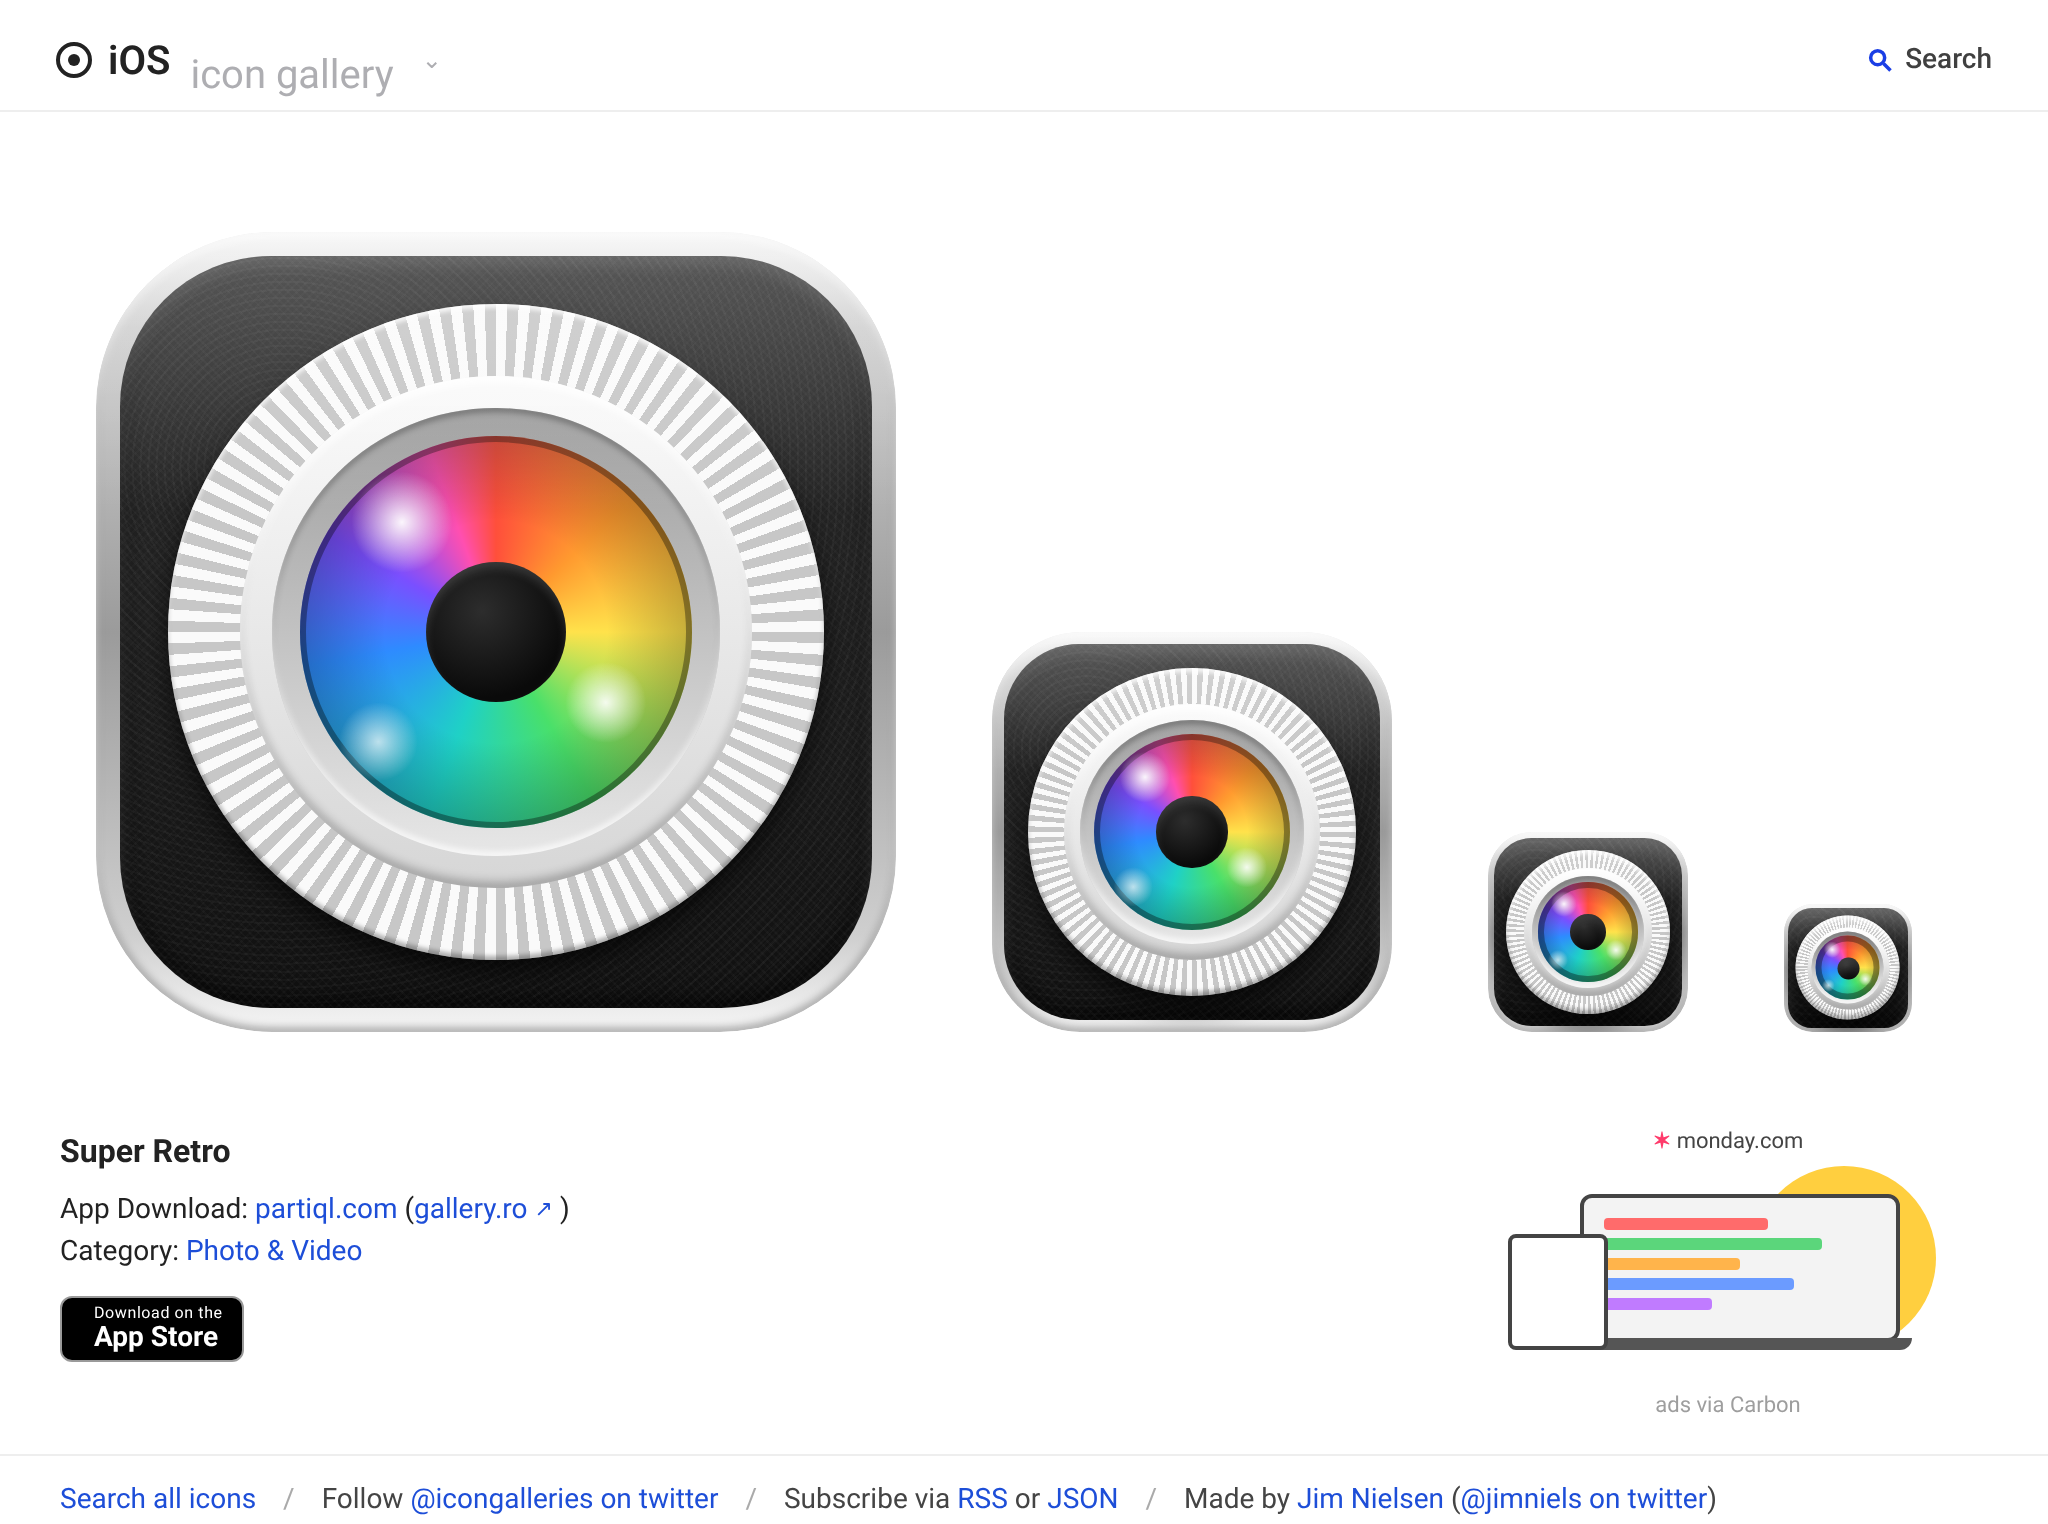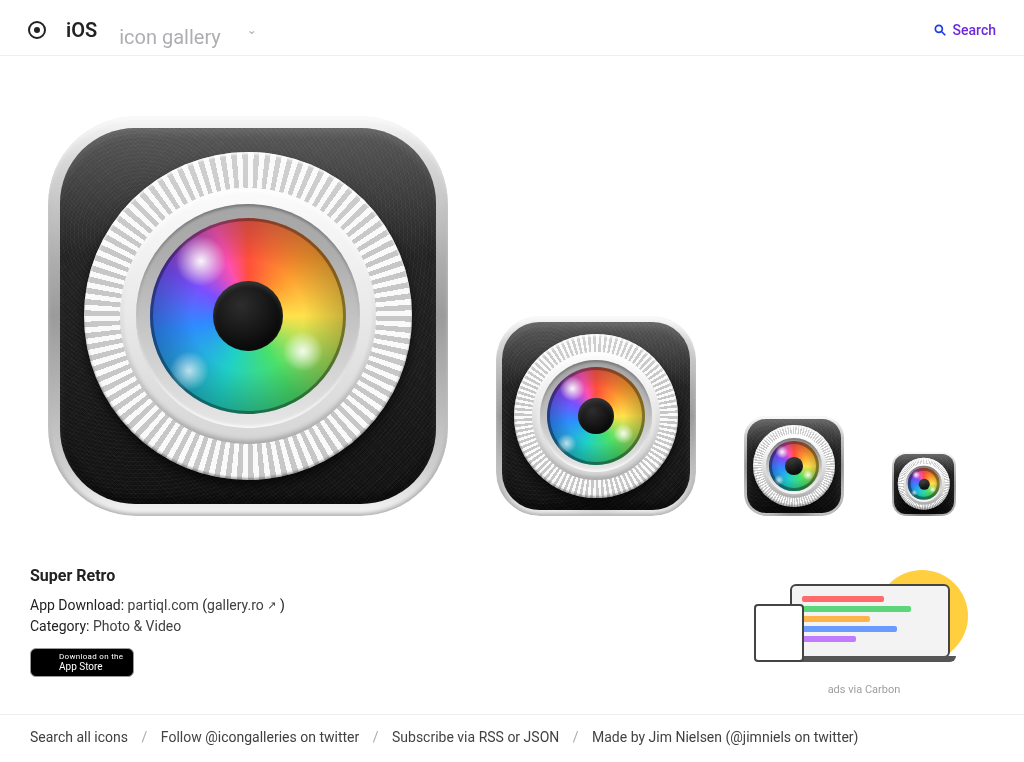--- a/index.html
+++ b/index.html
@@ -1,36 +1,36 @@
 <!DOCTYPE html>
 <html><head>
 <meta charset="utf-8">
 <style>
   * { box-sizing: border-box; margin: 0; padding: 0; }
   html, body { width: 1024px; height: 762px; font-family: -apple-system, BlinkMacSystemFont, "Segoe UI", Roboto, Helvetica, Arial, sans-serif; background: #fff; color: #222; }
-  a, .link { color: #404040; text-decoration: none; cursor: pointer; }
+  a, .link { color: #1d4ed8; text-decoration: none; cursor: pointer; }
 
   .page { width: 1024px; margin: 0 auto; }
 
   
   .header {
     display: flex; align-items: center; justify-content: space-between;
     padding: 10px 28px 6px 28px;
     border-bottom: 1px solid #eee;
   }
-  .brand { display: flex; align-items: center; gap: 20px; }
+  .brand { display: flex; align-items: center; gap: 8px; }
   .brand-logo {
     width: 18px; height: 18px; border: 2px solid #222; border-radius: 50%;
     display: inline-flex; align-items: center; justify-content: center;
   }
   .brand-logo::after { content: ""; width: 6px; height: 6px; background: #222; border-radius: 50%; }
   .brand-title { font-size: 20px; font-weight: 600; color: #222; }
   .brand-sub { font-size: 20px; font-weight: 400; color: #aeaeb2; margin-left: 2px; margin-top: 15px; }
   .brand-caret { margin-left: 6px; color: #aeaeb2; font-size: 12px; }
-  .search { display: flex; align-items: center; gap: 6px; color: #6d28d9; font-size: 14px; font-weight: 500; }
+  .search { display: flex; align-items: center; gap: 6px; color: #404040; font-size: 14px; font-weight: 500; }
   .search svg { width: 14px; height: 14px; }
 
   
   .icon-row {
     display: flex; align-items: flex-end; gap: 48px;
     padding: 60px 48px 30px 48px;
   }
 
   .icon-tile { position: relative; border-radius: 22%; overflow: hidden; }
   .icon-512 { width: 400px; height: 400px; }
@@ -95,26 +95,26 @@
 
   
   .meta-wrap { display:flex; justify-content: space-between; padding: 18px 30px 18px 30px; }
   .meta { font-size: 14px; line-height: 1.55; }
   .meta h1 { font-size: 16px; font-weight: 700; margin-bottom: 6px; }
   .meta .label { color: #222; }
   .ext-icon { font-size: 11px; vertical-align: 1px; }
   .appstore-badge {
     display: inline-flex; align-items: center; gap: 8px;
     background: #000; color: #fff; border: 1px solid #9a9a9a;
-    border-radius: 6px; padding: 4px 10px 4px 20px; margin-top: 10px;
+    border-radius: 6px; padding: 4px 10px 4px 8px; margin-top: 10px;
     line-height: 1.05;
   }
   .appstore-badge .apple { font-size: 20px; line-height: 1; }
   .appstore-badge .t1 { font-size: 8px; letter-spacing: .3px; }
-  .appstore-badge .t2 { font-size: 10px; font-weight: 400; }
+  .appstore-badge .t2 { font-size: 14px; font-weight: 700; }
 
   .ad { width: 260px; text-align: center; font-size: 13px; color: #444; }
   .ad-img { width: 220px; height: 100px; margin: 0 auto 8px; position: relative; }
   .ad-img .circle { position:absolute; right:6px; top:6px; width:92px; height:92px; border-radius:50%; background:#ffcf3f; }
   .ad-img .laptop { position:absolute; left:36px; top:20px; width:160px; height:74px; background:#f3f3f3; border:2px solid #444; border-radius:6px; }
   .ad-img .laptop::after{ content:""; position:absolute; left:-8px; right:-8px; bottom:-6px; height:6px; background:#555; border-radius:0 0 6px 6px;}
   .ad-img .rows { position:absolute; left:10px; right:10px; top:10px; bottom:10px; display:flex; flex-direction:column; gap:4px;}
   .ad-img .rows span{ height:6px; border-radius:2px; }
   .ad-img .rows span:nth-child(1){ background:#ff6b6b; width:60%; }
   .ad-img .rows span:nth-child(2){ background:#5bd67b; width:80%; }
@@ -230,20 +230,21 @@
       <a class="appstore-badge">
         <span class="apple"></span>
         <span>
           <div class="t1">Download on the</div>
           <div class="t2">App Store</div>
         </span>
       </a>
     </section>
 
     <aside class="ad">
+      <div class="ad-brand"><b>✶</b> <span>monday.com</span></div>
       <div class="ad-img">
         <div class="circle"></div>
         <div class="laptop">
             <div class="rows">
               <span></span>
               <span></span>
               <span></span>
               <span></span>
               <span></span>
             </div>

